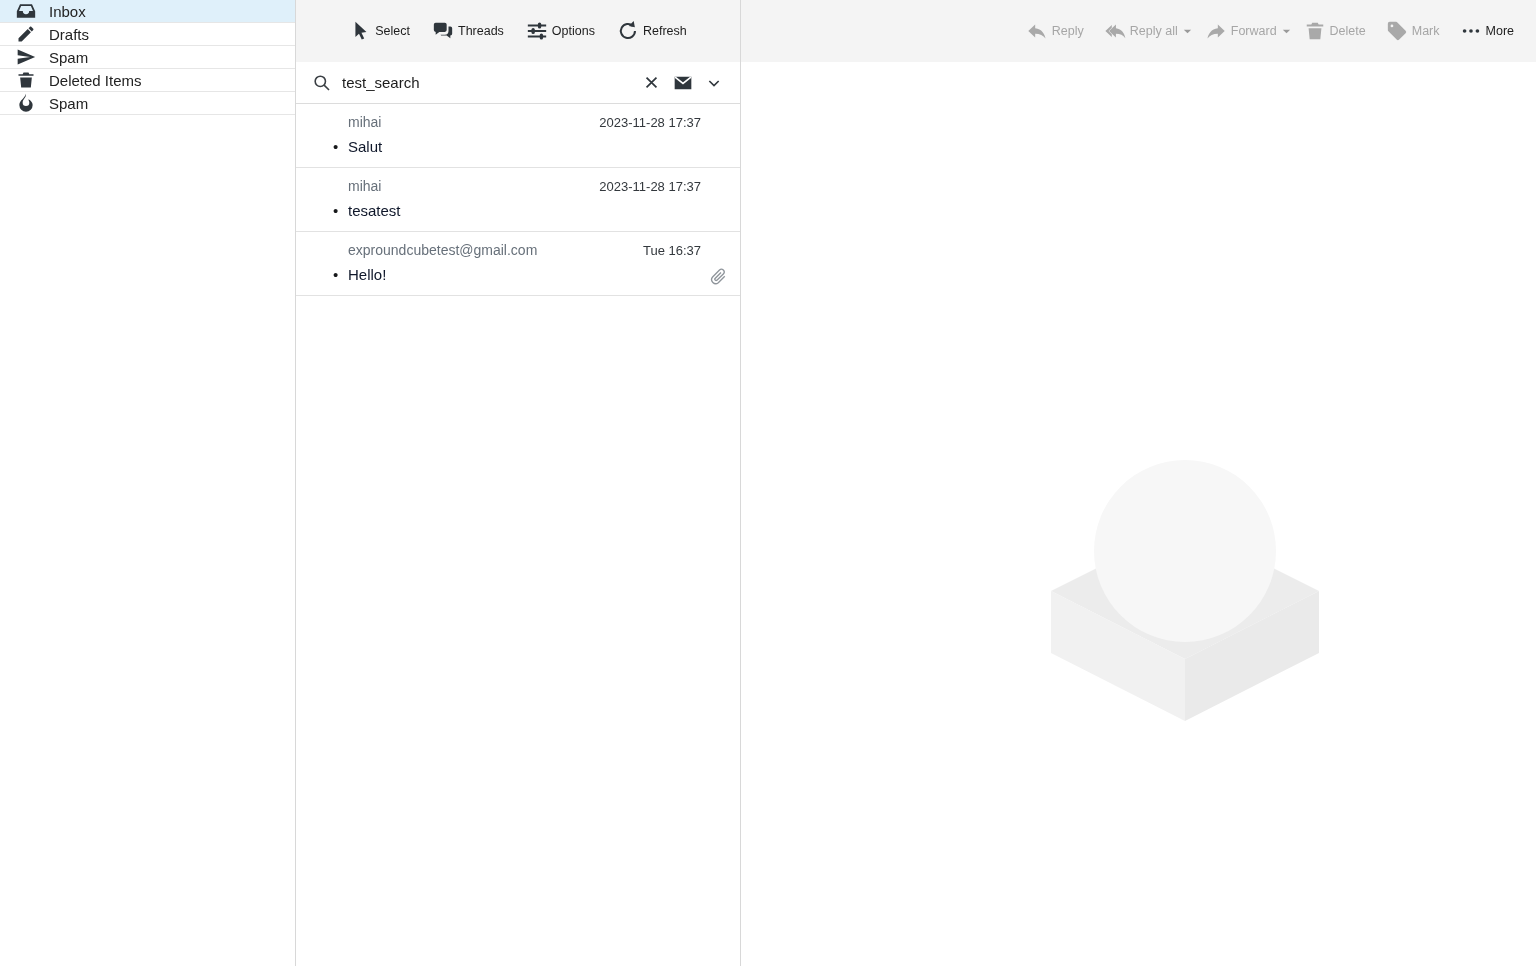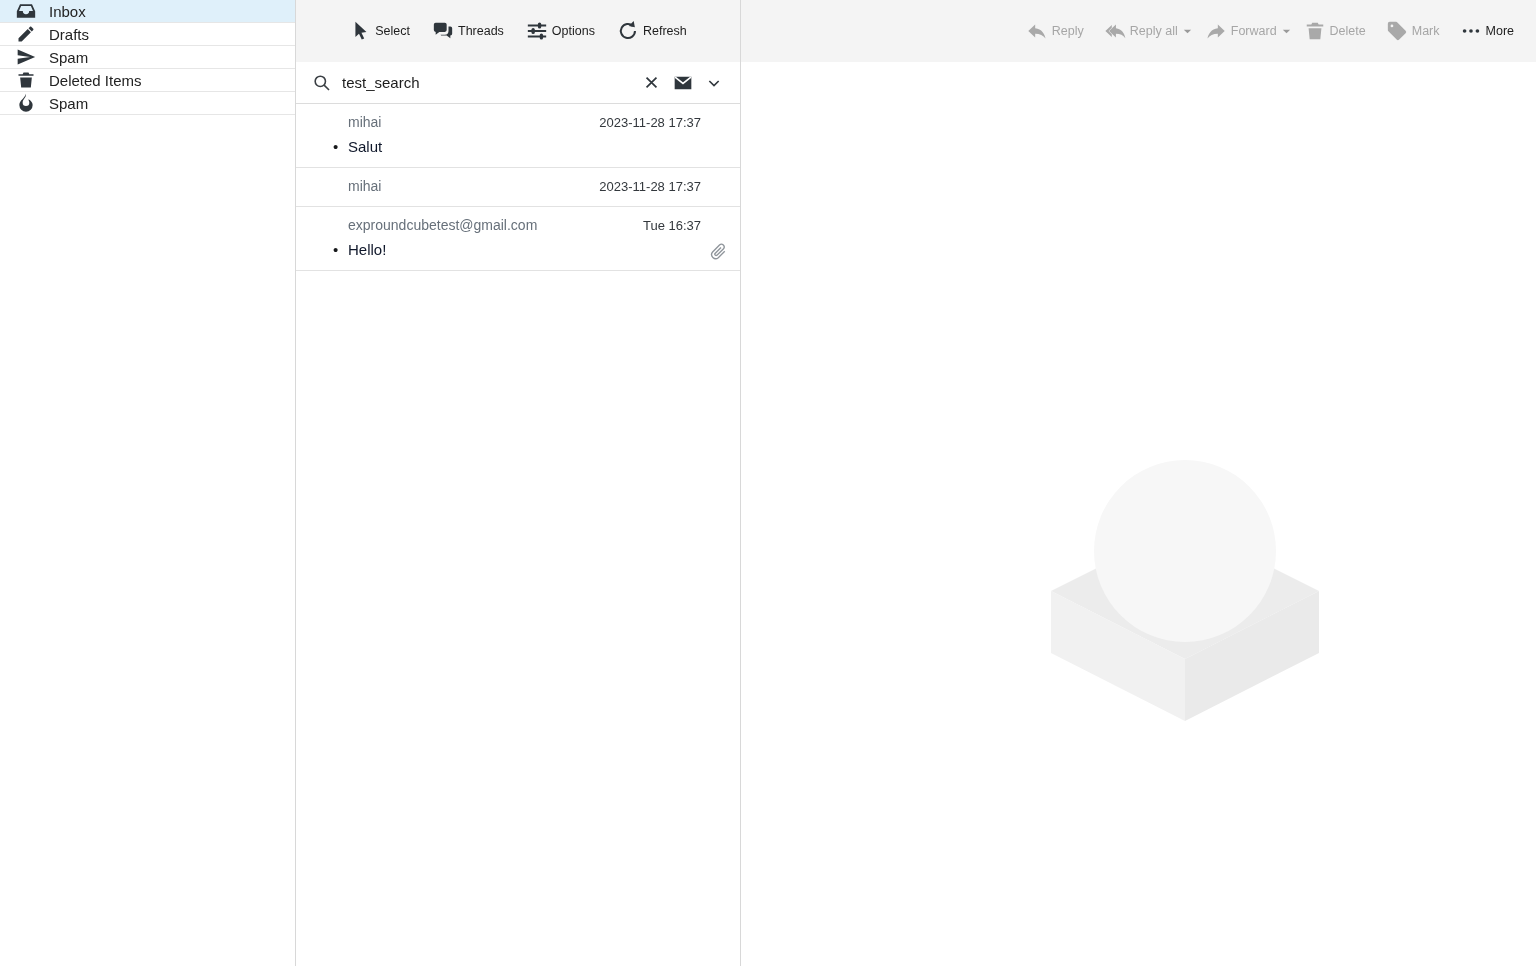--- a/index.html
+++ b/index.html
@@ -194,20 +194,24 @@
         </div>
         <div class="msg-line2">
           <span class="unread-dot"></span>
           <span>Salut</span>
         </div>
       </li>
       <li class="message-row">
         <div class="msg-line1">
           <span class="msg-from">mihai</span>
           <span class="msg-date">2023-11-28 17:37</span>
+        </div>
+        <div class="msg-line2">
+          <span class="unread-dot"></span>
+          <span>tesatest</span>
         </div>
       </li>
       <li class="message-row">
         <div class="msg-line1">
           <span class="msg-from">exproundcubetest@gmail.com</span>
           <span class="msg-date">Tue 16:37</span>
         </div>
         <div class="msg-line2">
           <span class="unread-dot"></span>
           <span>Hello!</span>

